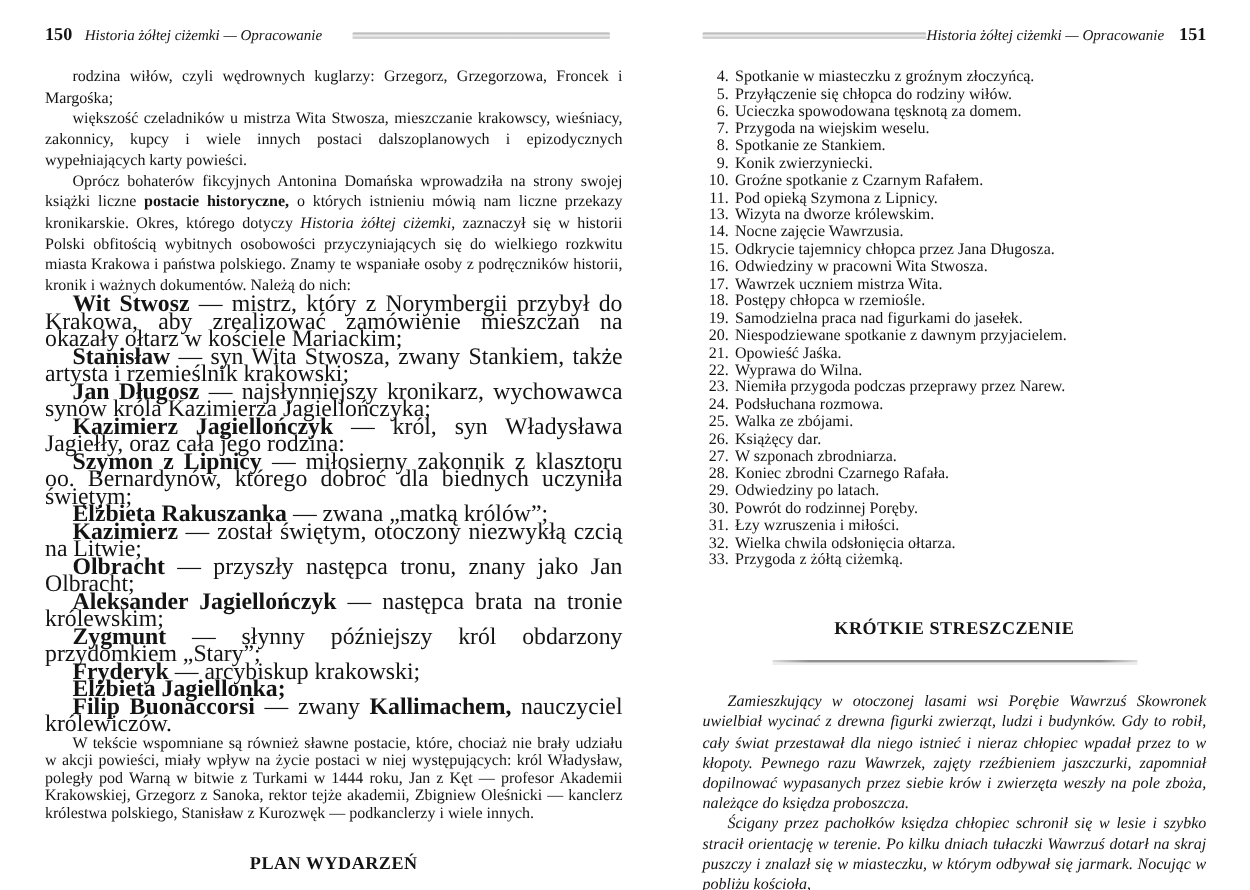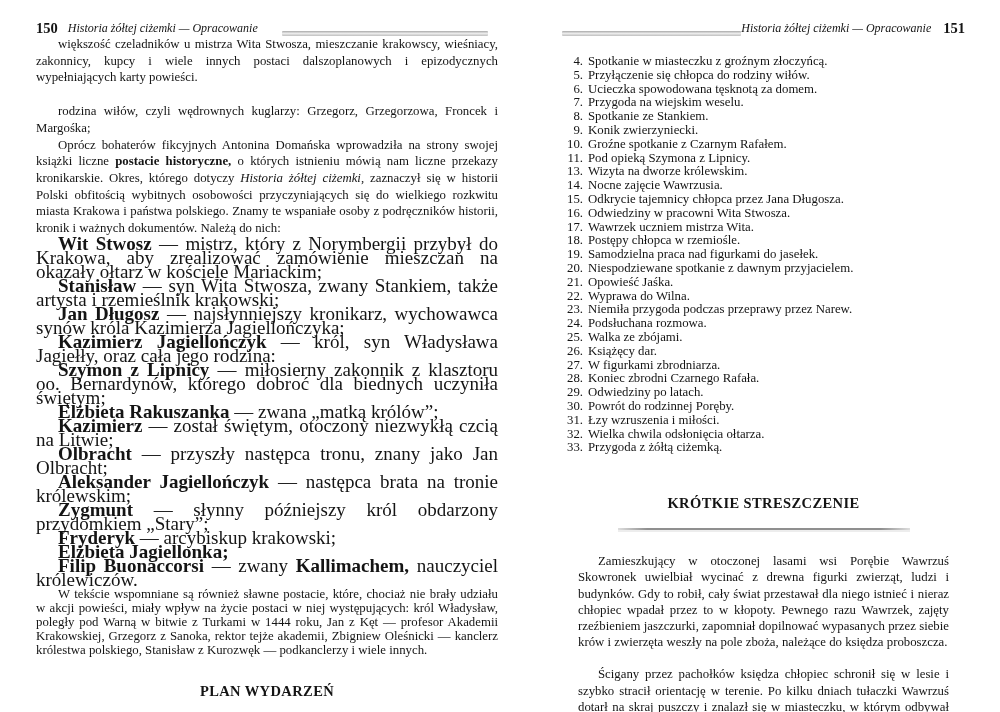--- a/index.html
+++ b/index.html
@@ -6,21 +6,21 @@
   body {
     width:1000px; height:712px; position:relative; overflow:hidden;
     background:#ffffff; color:#141414;
     font-family:"Liberation Serif","DejaVu Serif",serif;
   }
   .page { position:absolute; top:20px; }
   .page-left  { left:36px;  width:462px; }
   .page-right { left:562px; width:403px; }
 
   
-  .pagehead { display:flex; align-items:flex-end; height:16px; }
+  .pagehead { display:flex; align-items:center; height:16px; }
   .pnum { font-weight:bold; font-size:14.5px; line-height:16px; }
   .ptitle { font-style:italic; font-size:12px; white-space:nowrap; }
   .page-left .pnum { margin-right:10px; }
   .page-right .ptitle { margin-left:auto; margin-right:12px; }
   .hbar { height:5px; border-radius:1px;
           background:linear-gradient(180deg,#a8a8a8,#ececec 48%,#bfbfbf); }
   .page-left .hbar { width:206px; margin-left:24px; }
   .page-right .hbar { width:201px; }
 
   
@@ -46,37 +46,37 @@
   .plan-item { display:flex; }
   .plan-num  { text-align:right; margin-right:5px; }
   .plan-text { flex:1; }
   .left-plan  { margin-top:22px; font-size:12.8px; line-height:16.5px; }
   .left-plan  .plan-num { flex:0 0 14px; }
   .right-plan { margin-top:19px; font-size:12.8px; line-height:13.8px; }
   .right-plan .plan-num { flex:0 0 21px; }
 
   
   .summary { margin-top:23px; }
-  .summary p { margin:16px; text-align:justify; text-indent:20px;
-               font-size:12.8px; line-height:16.2px; }
+  .summary p { margin:0; text-align:justify; text-indent:20px;
+               font-size:12.8px; line-height:16.2px;font-style:italic; }
 </style>
 </head>
 <body>
 
 <div>
 
   <section class="page page-left">
     <header class="pagehead">
       <span class="pnum">150</span>
       <span class="ptitle">Historia żółtej ciżemki — Opracowanie</span>
       <span class="hbar"></span>
     </header>
 
+    <p class="bp first">rodzina wiłów, czyli wędrownych kuglarzy: Grzegorz, Grzegorzowa, Froncek i Margośka;</p>
     <p class="bp">większość czeladników u mistrza Wita Stwosza, mieszczanie krakowscy, wieśniacy, zakonnicy, kupcy i wiele innych postaci dalszoplanowych i epizodycznych wypełniających karty powieści.</p>
-    <p class="bp first">rodzina wiłów, czyli wędrownych kuglarzy: Grzegorz, Grzegorzowa, Froncek i Margośka;</p>
     <p class="bp"><span>Oprócz bohaterów fikcyjnych Antonina Domańska wprowadziła na strony swojej książki liczne </span><b>postacie historyczne,</b><span> o których istnieniu mówią nam liczne przekazy kronikarskie. Okres, którego dotyczy </span><i>Historia żółtej ciżemki</i><span>, zaznaczył się w historii Polski obfitością wybitnych osobowości przyczyniających się do wielkiego rozkwitu miasta Krakowa i państwa polskiego. Znamy te wspaniałe osoby z podręczników historii, kronik i ważnych dokumentów. Należą do nich:</span></p>
 
     <div class="entries">
 
         <p><b>Wit Stwosz</b><span> — mistrz, który z Norymbergii przybył do Krakowa, aby zrealizować zamówienie mieszczan na okazały ołtarz w kościele Mariackim;</span><b></b><span></span></p>
 
         <p><b>Stanisław</b><span> — syn Wita Stwosza, zwany Stankiem, także artysta i rzemieślnik krakowski;</span><b></b><span></span></p>
 
         <p><b>Jan Długosz</b><span> — najsłynniejszy kronikarz, wychowawca synów króla Kazimierza Jagiellończyka;</span><b></b><span></span></p>
 
@@ -240,21 +240,21 @@
           <span class="plan-text">Walka ze zbójami.</span>
         </div>
 
         <div class="plan-item">
           <span class="plan-num">26.</span>
           <span class="plan-text">Książęcy dar.</span>
         </div>
 
         <div class="plan-item">
           <span class="plan-num">27.</span>
-          <span class="plan-text">W figurkami zbrodniarza.</span>
+          <span class="plan-text">W szponach zbrodniarza.</span>
         </div>
 
         <div class="plan-item">
           <span class="plan-num">28.</span>
           <span class="plan-text">Koniec zbrodni Czarnego Rafała.</span>
         </div>
 
         <div class="plan-item">
           <span class="plan-num">29.</span>
           <span class="plan-text">Odwiedziny po latach.</span>

